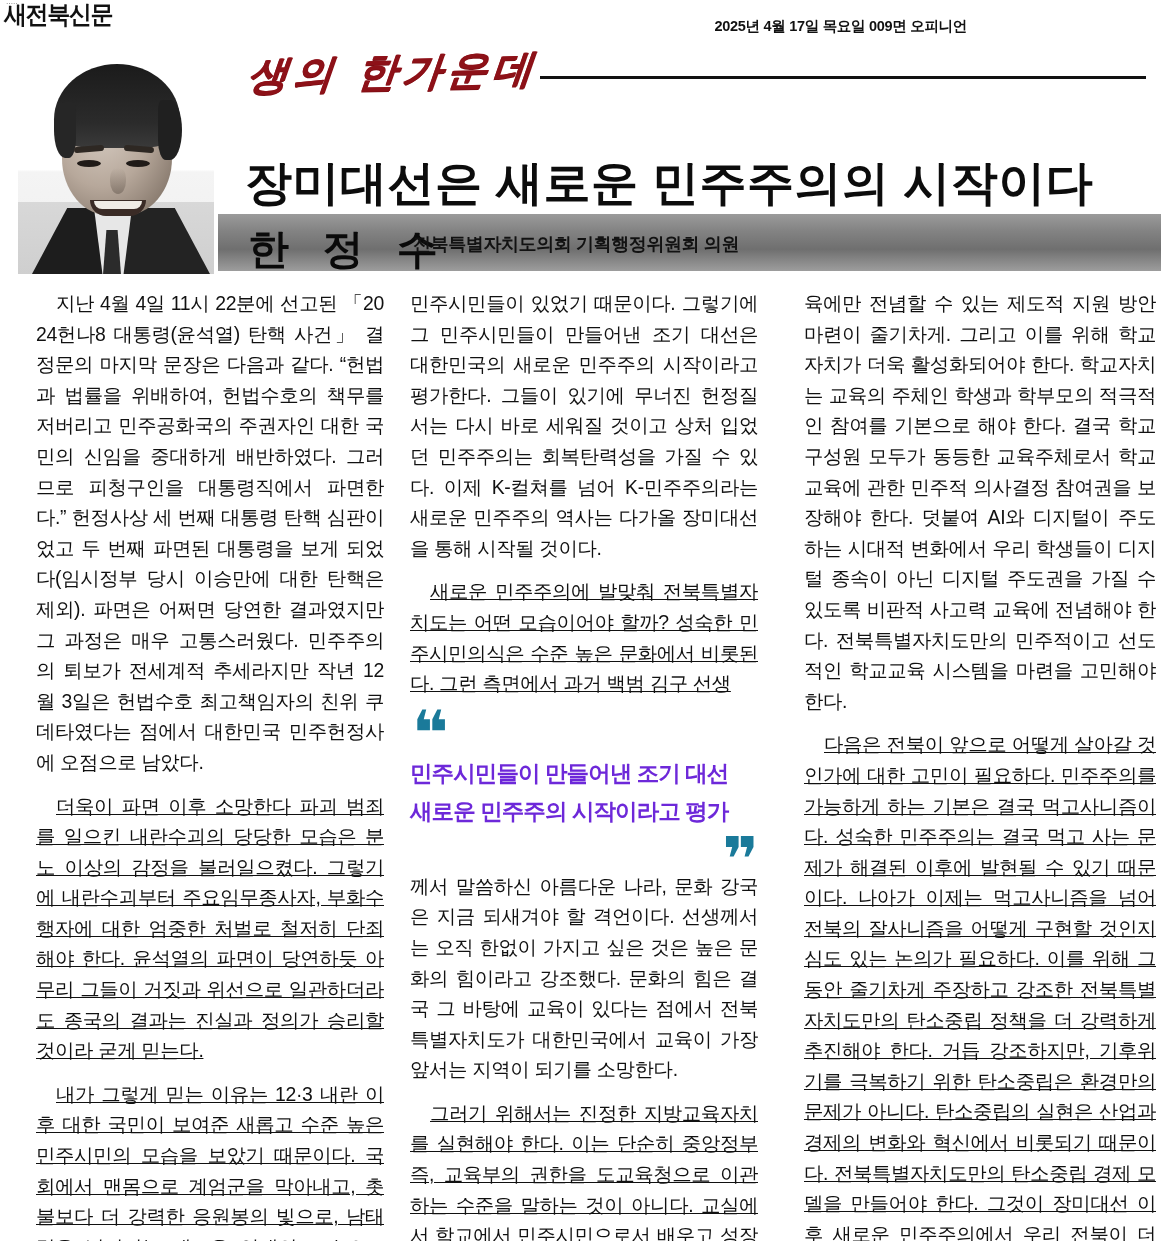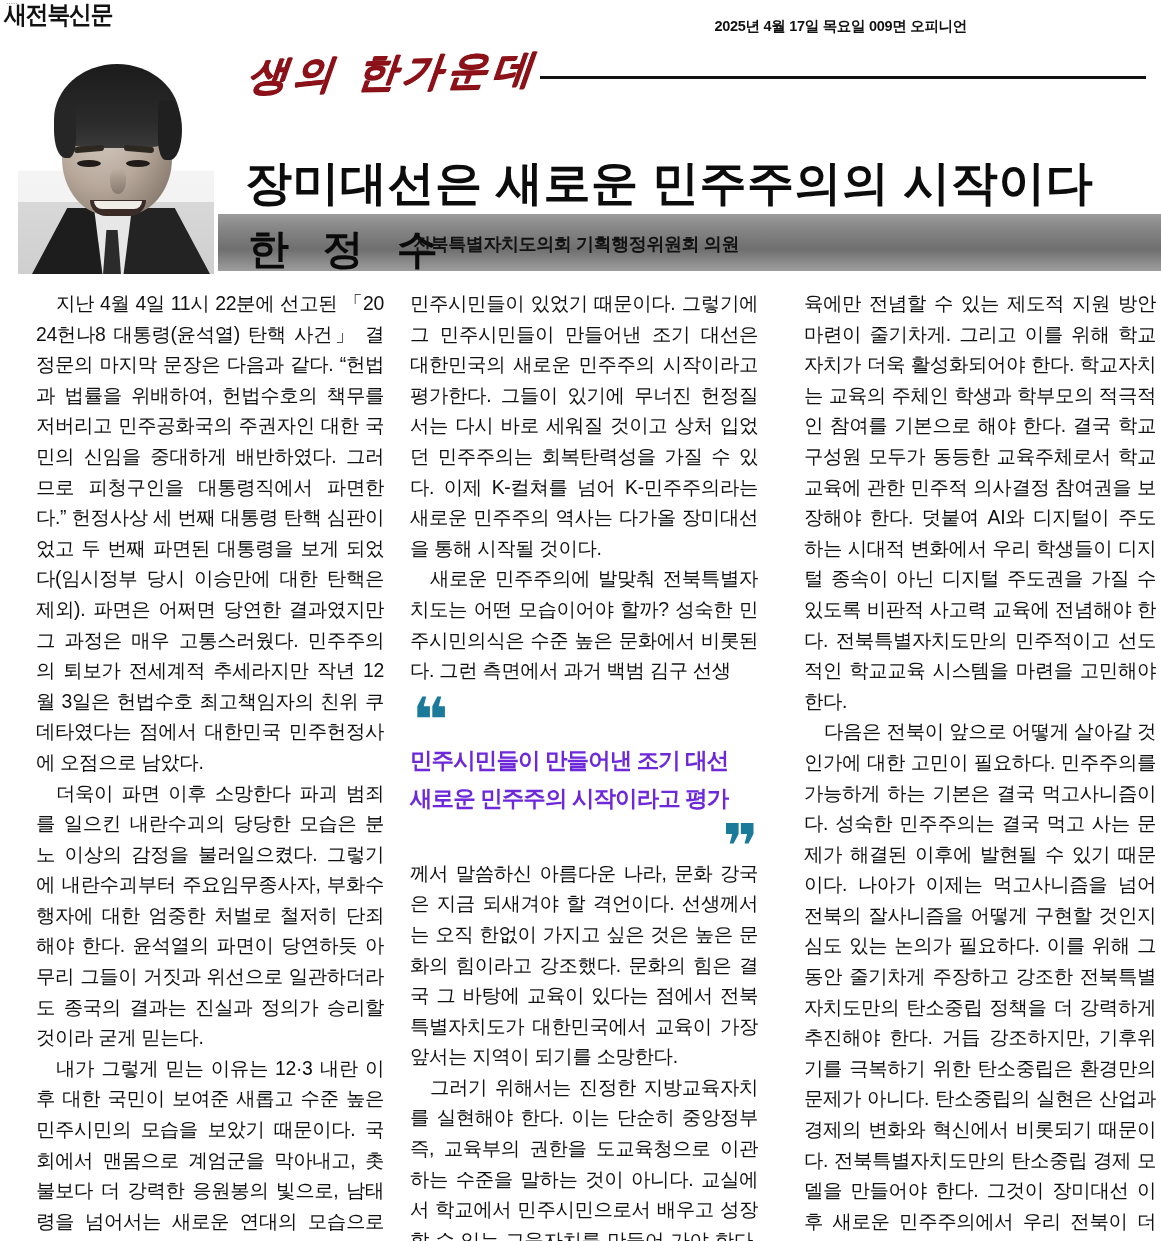--- a/index.html
+++ b/index.html
@@ -299,21 +299,21 @@
   .para {
     font-size: 19.4px;
     line-height: 30.6px;
     text-align: justify;
     text-justify: inter-character;
     letter-spacing: -0.35px;
     color: #111111;
     margin: 0;
     word-break: break-all;
   }
-  .para + .para { margin-top: 0; }
+  .para + .para { margin-top: 13px; text-decoration: underline; }
   .para.indent { text-indent: 20px; }
 
   
   .pullquote {
     position: relative;
     margin: 10px 0 14px 0;
     padding: 0;
     height: 148px;
   }
   .pq-mark {

